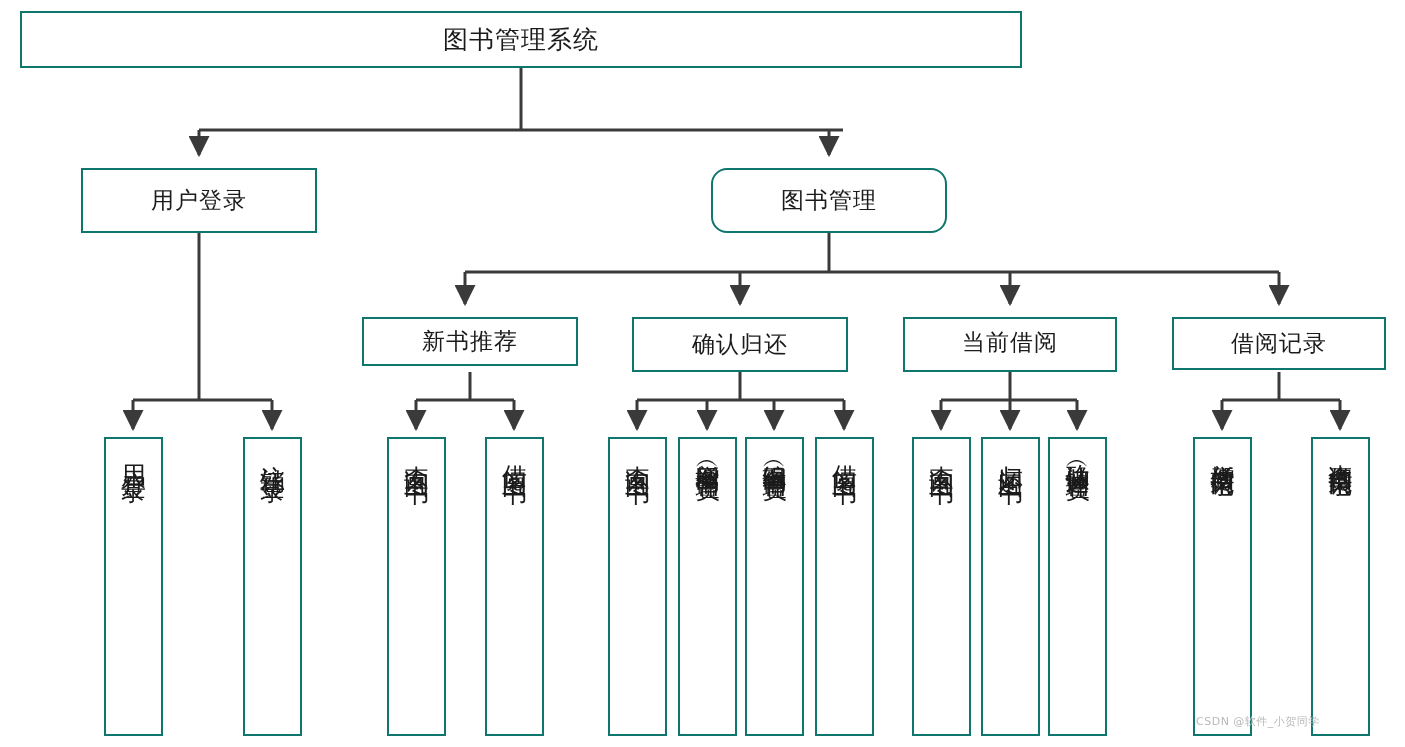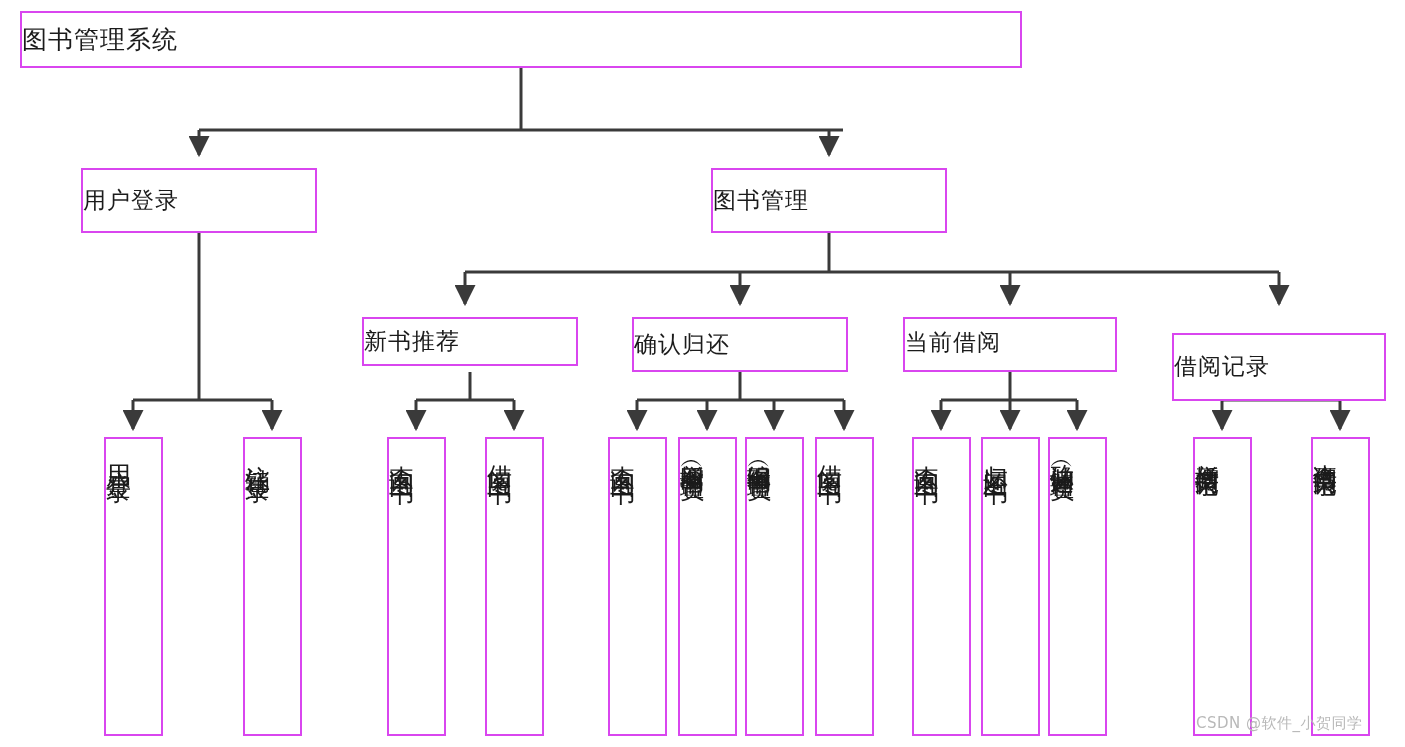--- a/index.html
+++ b/index.html
@@ -8,25 +8,25 @@
     width:1405px;height:747px;
     font-family:"DejaVu Sans","Liberation Sans",sans-serif;
     overflow:hidden;
     position:relative;
   }
   #diagram{position:absolute;left:0;top:0;width:1405px;height:747px;}
 
   .node{
     position:absolute;
     box-sizing:border-box;
-    border:2px solid #d946ef;
+    border:2px solid #0f766e;
     background:#ffffff;
     display:flex;
     align-items:center;
-    justify-content:flex-start;
+    justify-content:center;
     color:#1b1b1b;
     z-index:2;
   }
   .node .lbl{
     display:block;
     text-align:center;
     line-height:1.18;
     white-space:nowrap;
   }
   
@@ -41,21 +41,21 @@
     font-size:25px;
     letter-spacing:5px;
     line-height:1;
     white-space:nowrap;
   }
   .v-node.tight .lbl{letter-spacing:2px;font-size:24px;}
 
   .watermark{
     position:absolute;
     left:1196px;top:714px;
-    font-size:15px;
+    font-size:11px;
     color:#b9b9b9;
     letter-spacing:0.5px;
     white-space:nowrap;
     z-index:3;
     font-family:"DejaVu Sans","Liberation Sans",sans-serif;
   }
 </style>
 </head>
 <body>
 
@@ -110,37 +110,37 @@
 </svg>
 
 <div class="node title-node h-node" style="left:20px;top:11px;width:1002px;height:57px;">
   <span class="lbl">图书管理系统</span>
 </div>
 
 <div class="node h-node" style="left:81px;top:168px;width:236px;height:65px;">
   <span class="lbl">用户登录</span>
 </div>
 
-<div class="node h-node" style="left:711px;top:168px;width:236px;height:65px;">
+<div class="node h-node" style="left:711px;top:168px;width:236px;height:65px;border-radius:16px;">
   <span class="lbl">图书管理</span>
 </div>
 
 <div class="node h-node" style="left:362px;top:317px;width:216px;height:49px;">
   <span class="lbl">新书推荐</span>
 </div>
 
 <div class="node h-node" style="left:632px;top:317px;width:216px;height:55px;">
   <span class="lbl">确认归还</span>
 </div>
 
 <div class="node h-node" style="left:903px;top:317px;width:214px;height:55px;font-family:Liberation Mono, monospace;">
   <span class="lbl">当前借阅</span>
 </div>
 
-<div class="node h-node" style="left:1172px;top:317px;width:214px;height:68px;margin-top:16px;">
+<div class="node h-node" style="left:1172px;top:317px;width:214px;height:53px;">
   <span class="lbl">借阅记录</span>
 </div>
 
 <div class="node v-node" style="left:104px;top:437px;width:59px;height:299px;">
   <span class="lbl">用户登录</span>
 </div>
 <div class="node v-node" style="left:243px;top:437px;width:59px;height:299px;">
   <span class="lbl">注销登录</span>
 </div>
 

